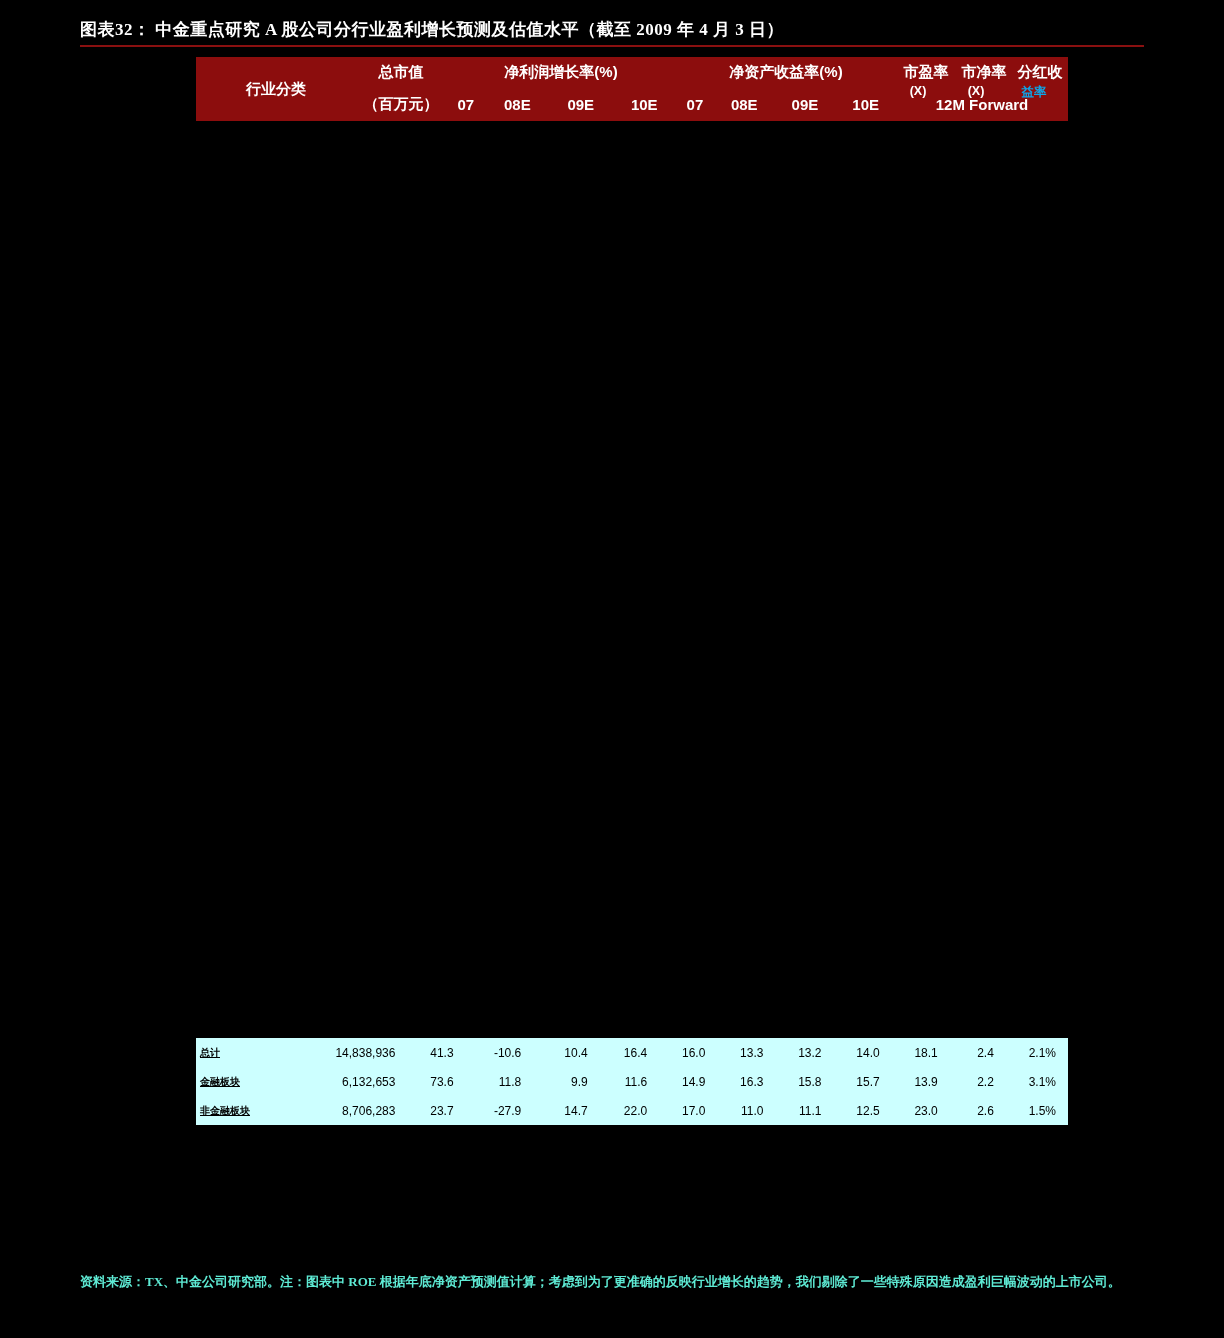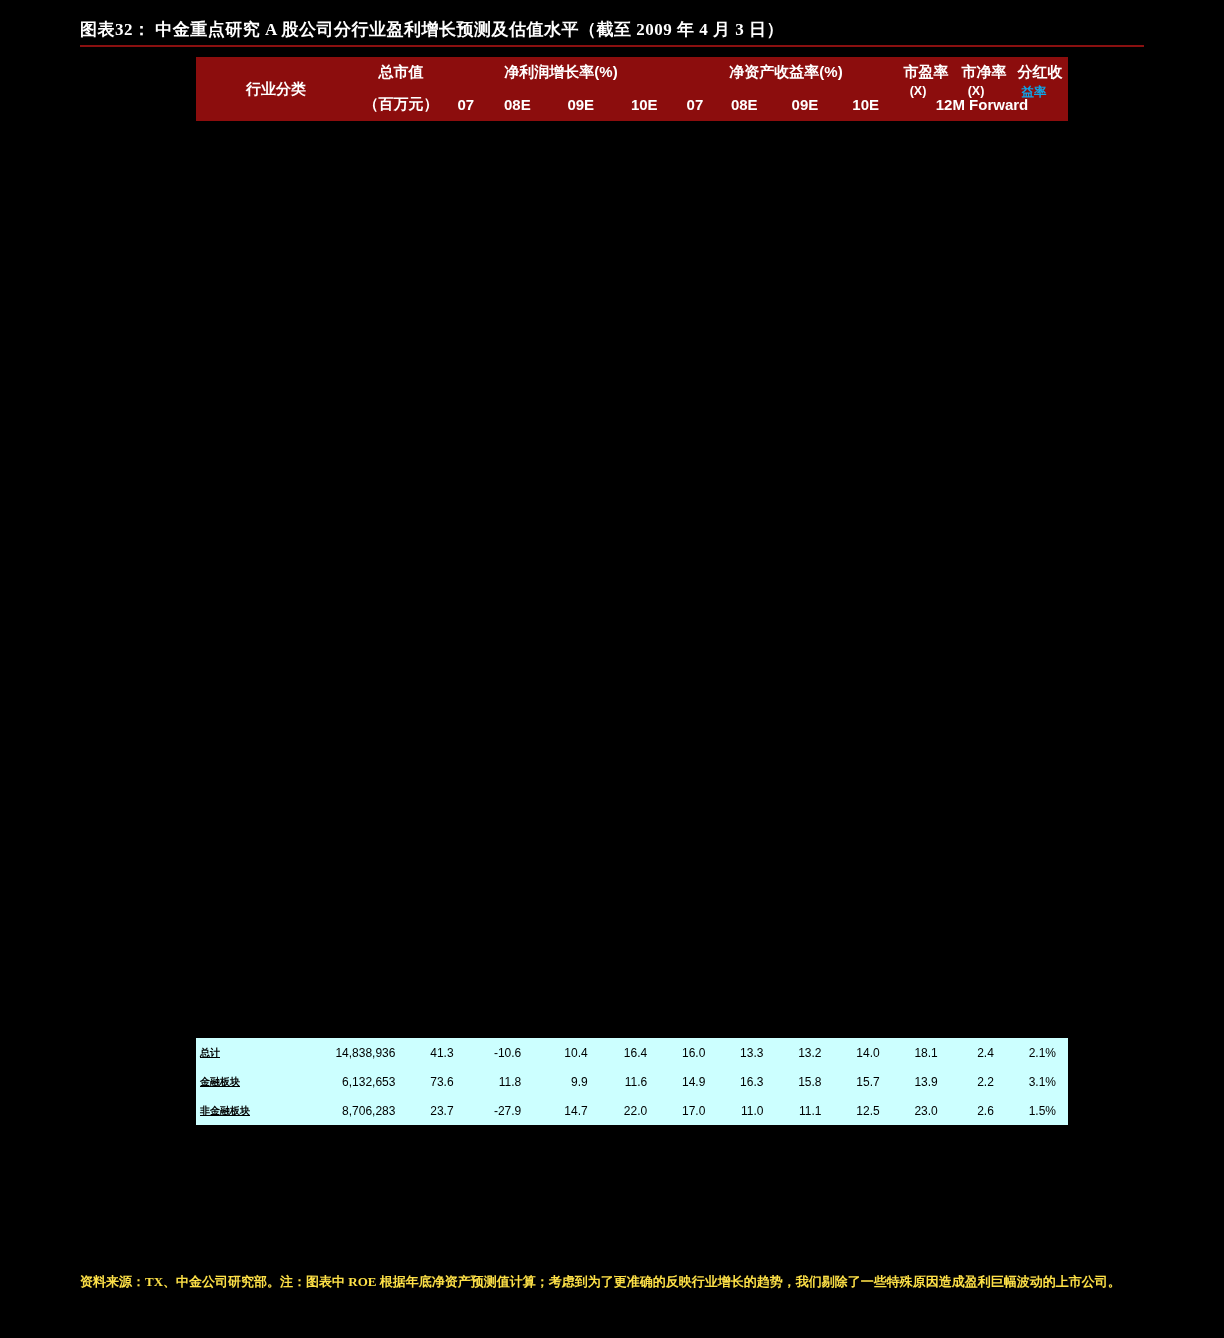--- a/index.html
+++ b/index.html
@@ -104,21 +104,21 @@
 
   
   .footnote {
     position: absolute;
     left: 80px;
     top: 1272px;
     width: 1064px;
     font-family: "Liberation Serif", serif;
     font-weight: bold;
     font-size: 13px;
-    color: #fde047;
+    color: #5eead4;
     line-height: 1.55;
   }
 </style>
 </head>
 <body>
 
 <div class="page">
 
   <div class="title-row">
     <div class="title-text">图表32： 中金重点研究 A 股公司分行业盈利增长预测及估值水平（截至 2009 年 4 月 3 日）</div>

